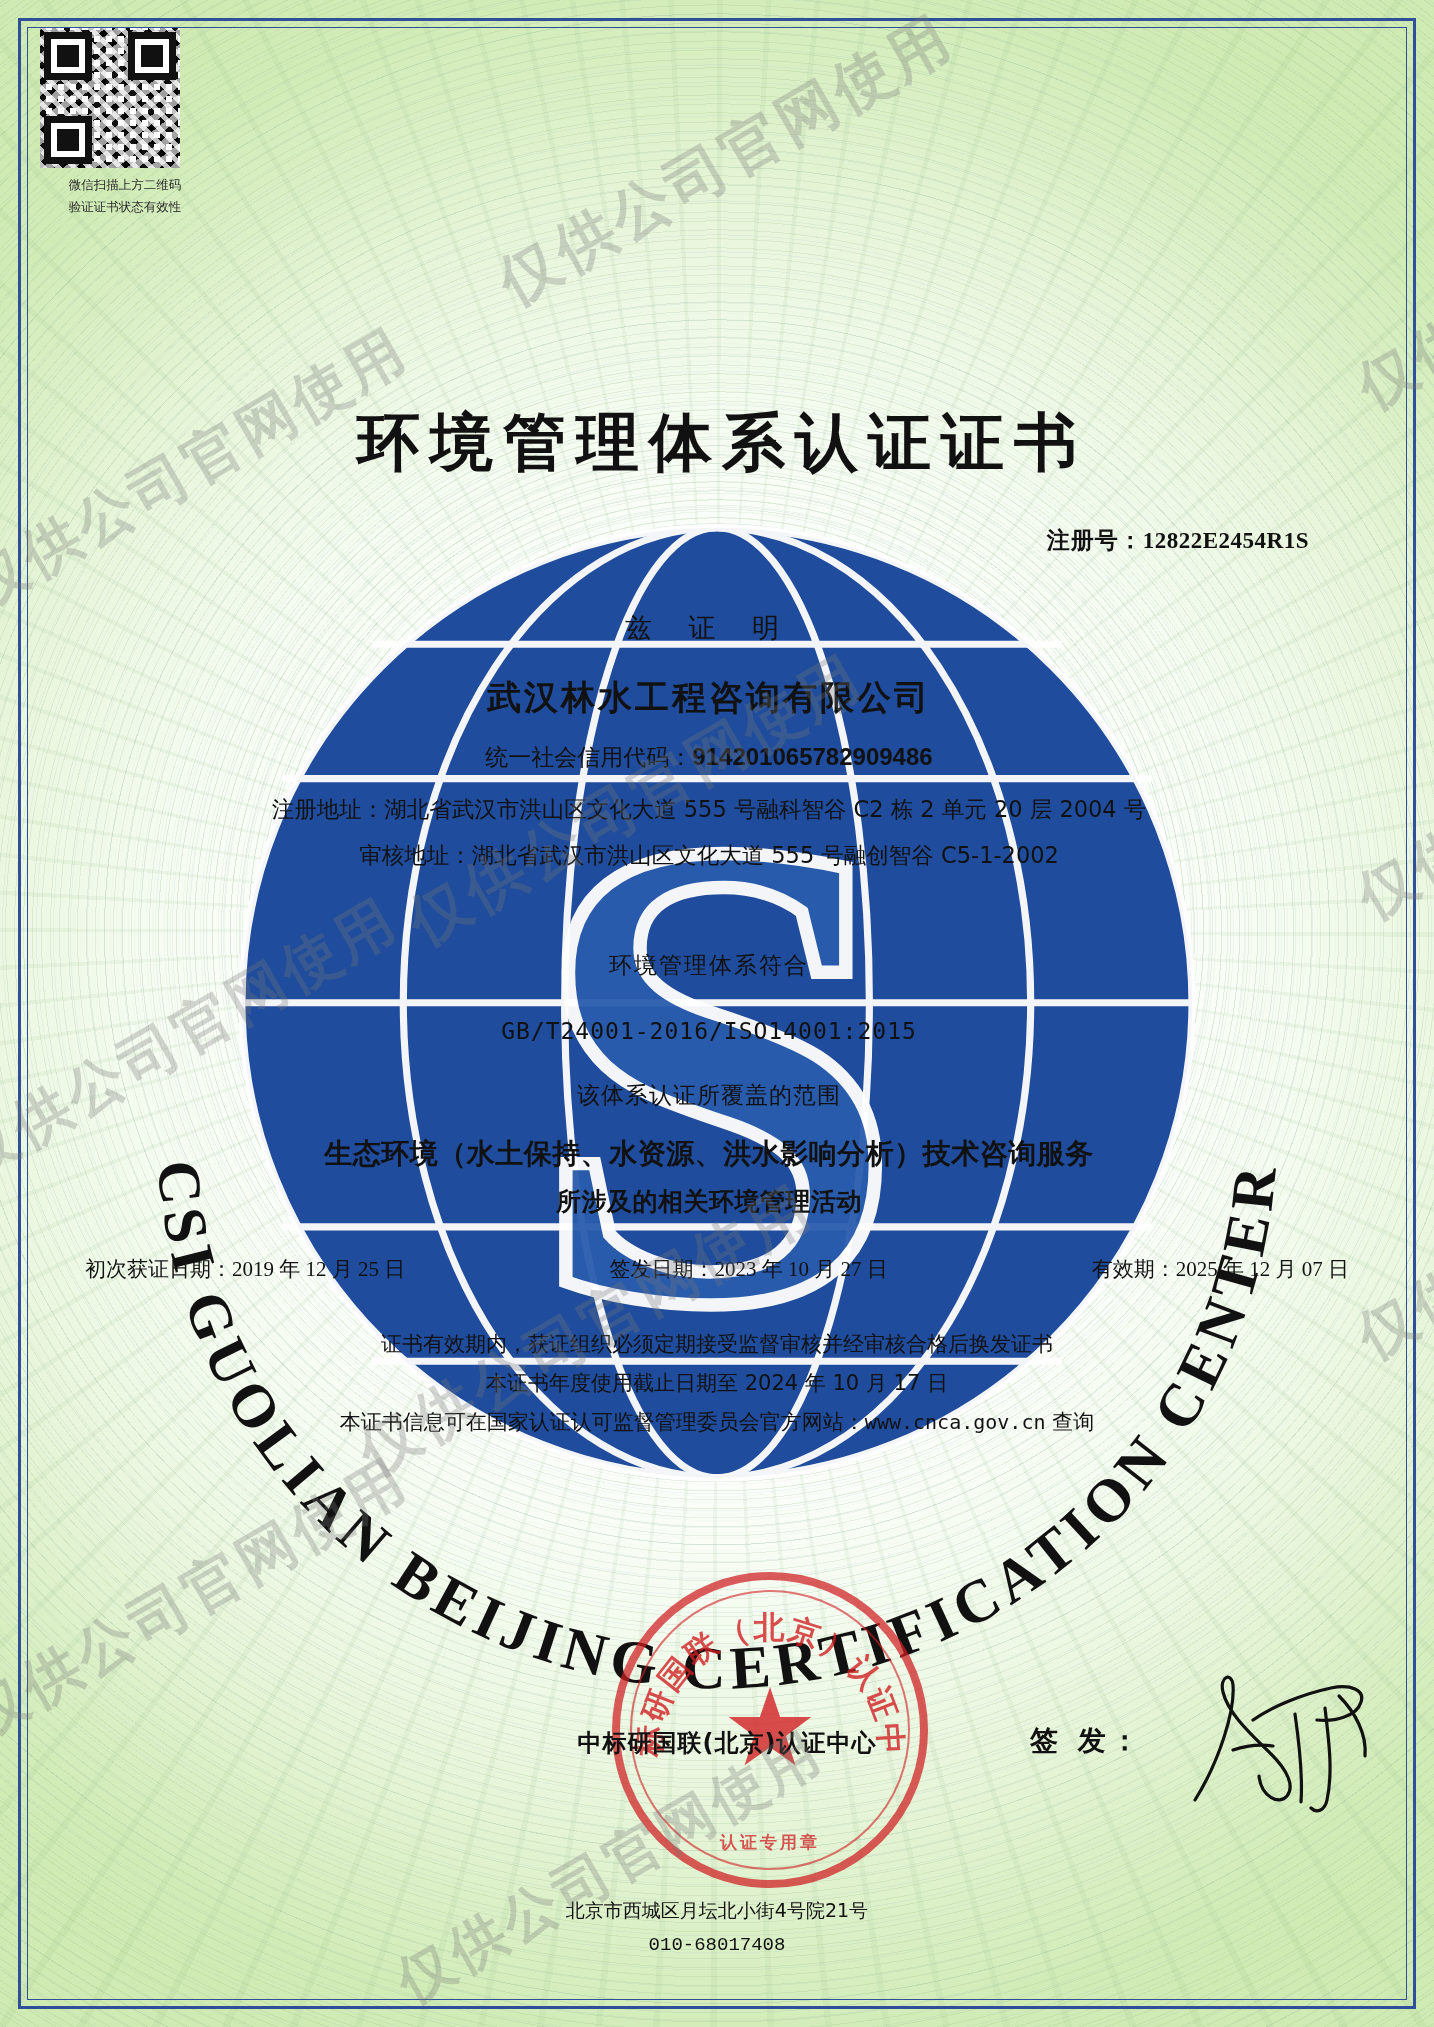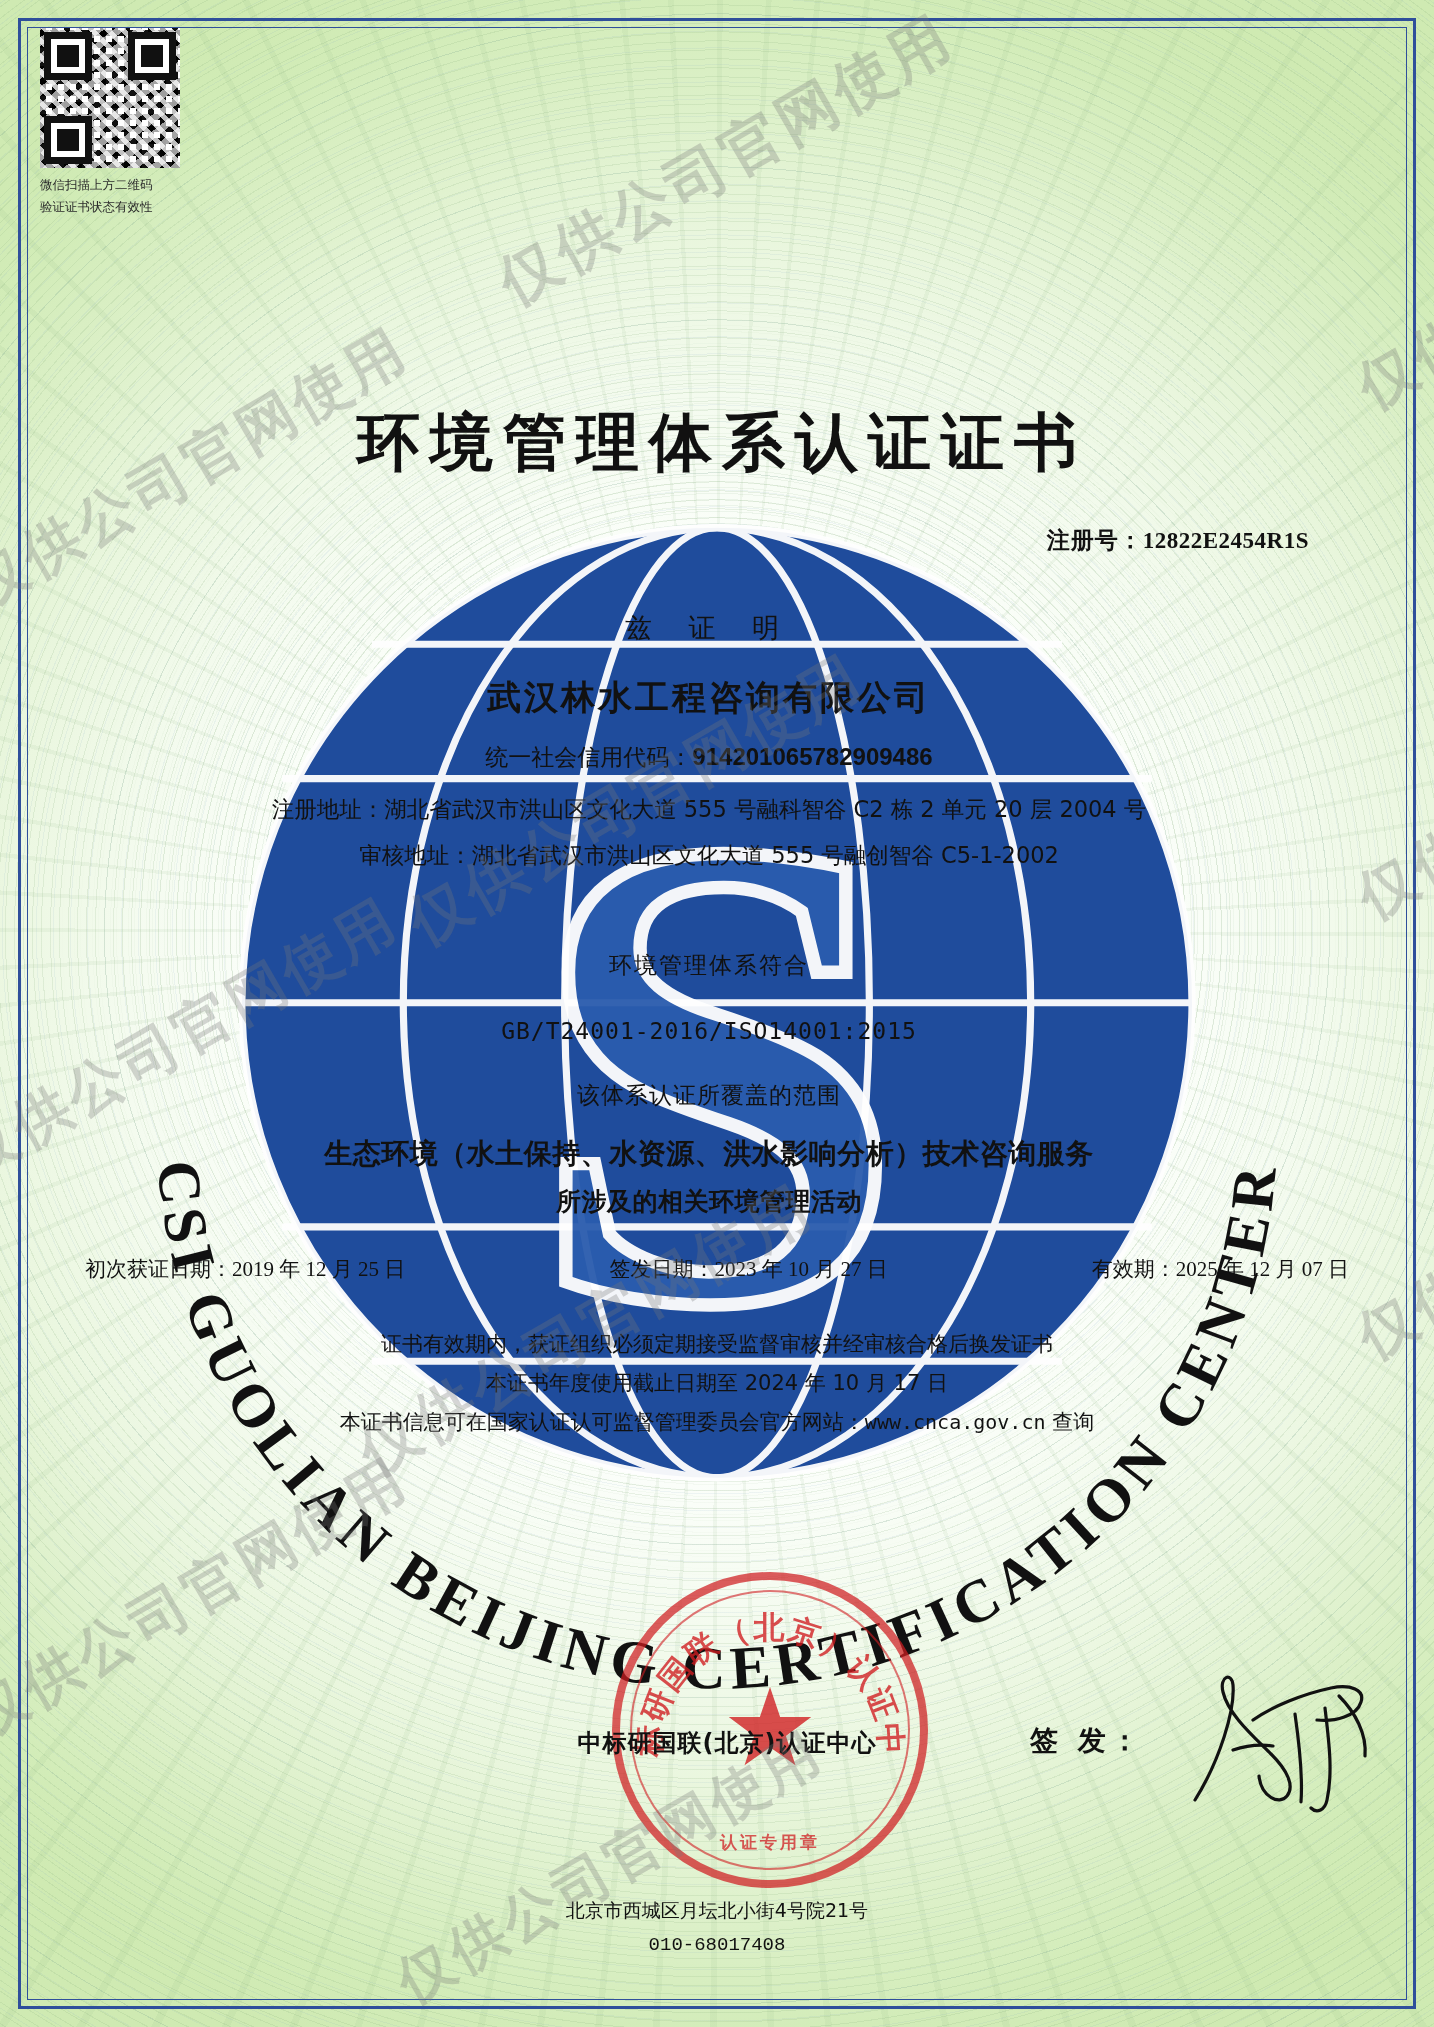--- a/index.html
+++ b/index.html
@@ -38,21 +38,21 @@
   .frame-outer{
     position:absolute;left:18px;top:18px;right:18px;bottom:18px;
     border:3px solid #2f4f9b;
   }
   .frame-inner{
     position:absolute;left:27px;top:27px;right:27px;bottom:27px;
     border:1px solid #2f4f9b;
   }
 
   
-  .qr-wrap{position:absolute;left:40px;top:28px;width:170px;text-align:left;}
+  .qr-wrap{position:absolute;left:40px;top:28px;width:170px;text-align:center;}
   .qr{
     width:140px;height:140px;
     background:#fff;
     background-image:
       repeating-linear-gradient(90deg,#111 0 6px,transparent 6px 12px),
       repeating-linear-gradient(0deg,#111 0 6px,transparent 6px 12px);
     background-blend-mode:multiply;
     position:relative;
   }
   .qr:after{

